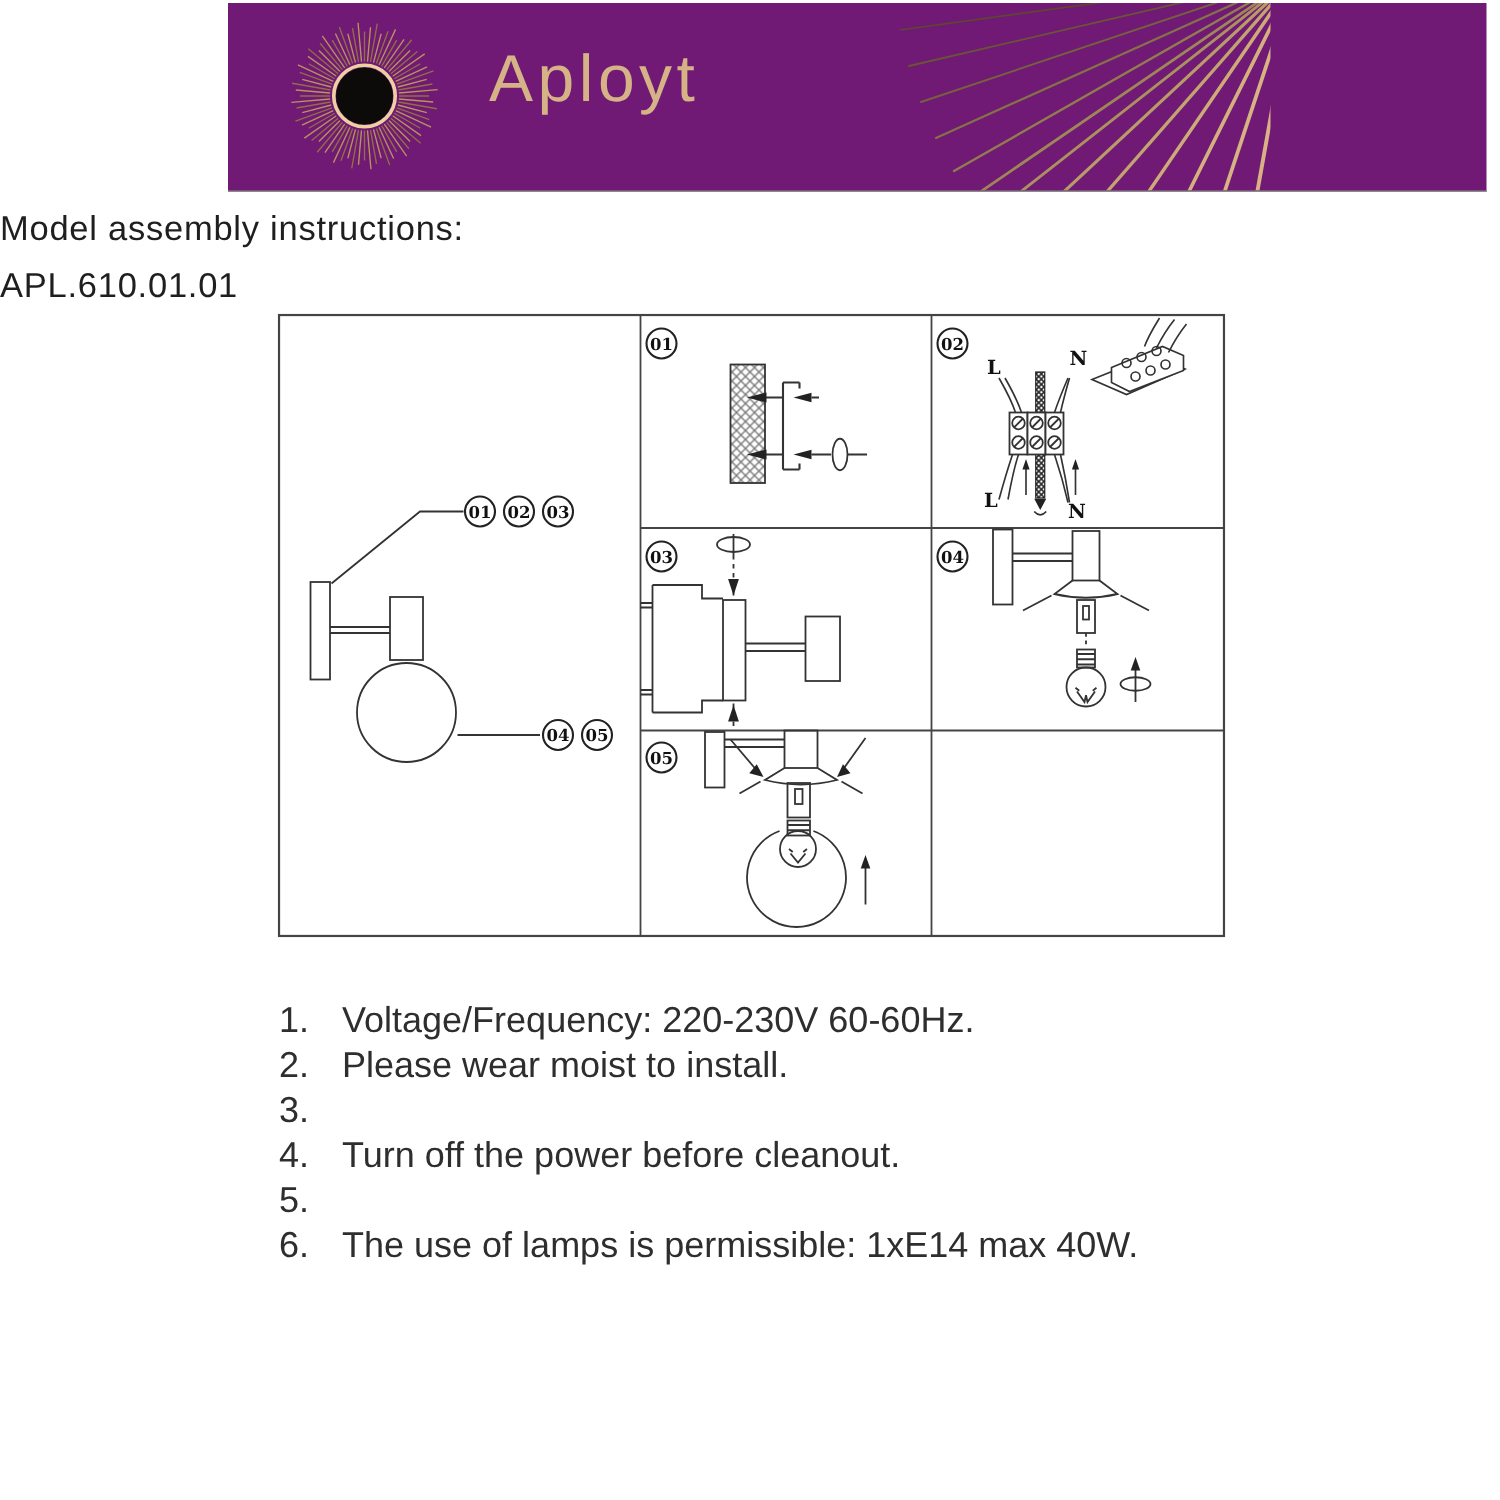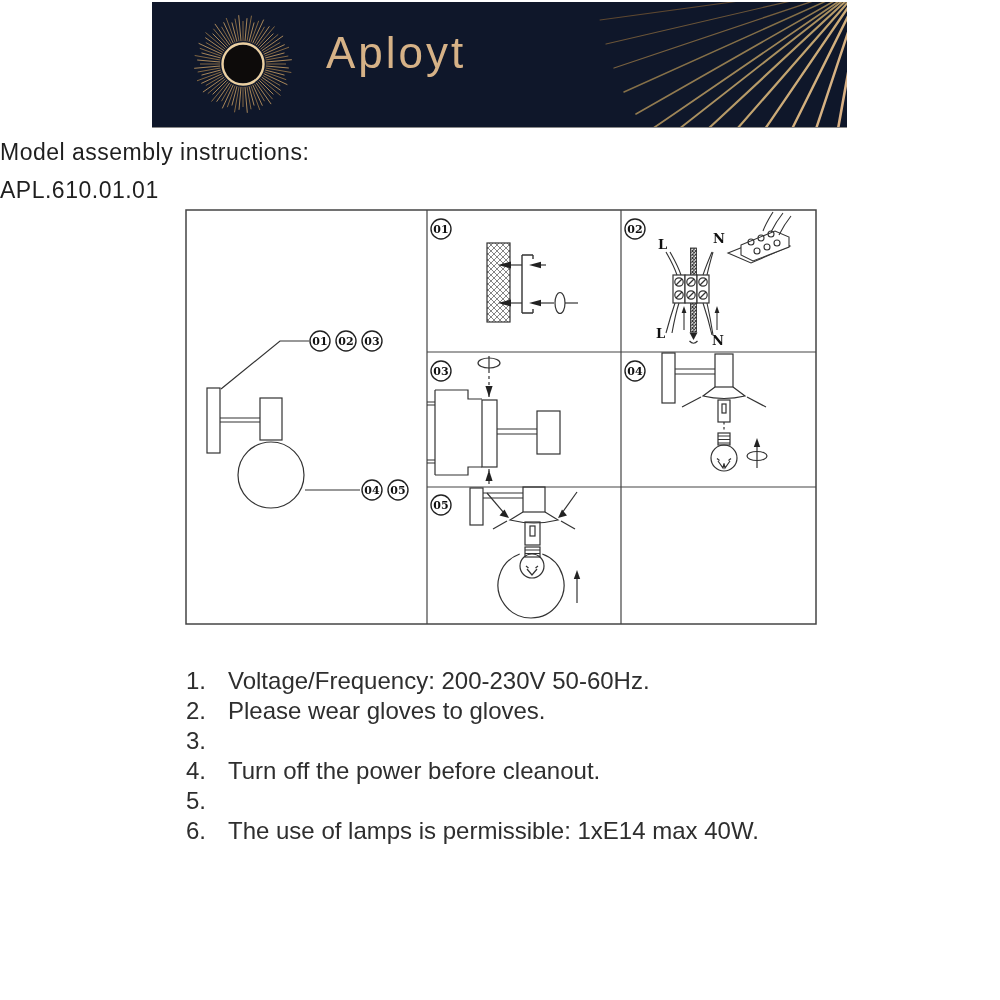--- a/index.html
+++ b/index.html
@@ -2,22 +2,22 @@
 <html><head>
 <meta charset="utf-8">
 <style>
   html,body{margin:0;padding:0;}
   body{
     width:1000px;height:1000px;position:relative;background:#ffffff;
     font-family:"Liberation Sans",sans-serif;color:#2e2e2e;overflow:hidden;
   }
   
   .banner{
-    position:absolute;left:152px;top:2px;width:695px;height:125px;
-    background:#0f172a;border-bottom:1px solid #8a8a8a;overflow:hidden;
+    position:absolute;left:152px;top:2px;width:807px;height:125px;
+    background:#701a75;border-bottom:1px solid #8a8a8a;overflow:hidden;padding-left:32px;
   }
   .banner svg{position:absolute;top:0;left:0;}
   .brand{
     position:absolute;left:174px;top:26px;
     font-size:44px;letter-spacing:3px;color:#d6b287;font-weight:400;
   }
   
   .title-line{position:absolute;left:0;width:1000px;
     font-size:23px;color:#1f1f1f;letter-spacing:.5px;}
   .t1{top:139px;}
@@ -345,25 +345,25 @@
       <line x1="392" y1="394" x2="392" y2="365"></line>
       <polygon points="392,361 388.8,370 395.2,370" fill="#222" stroke="none"></polygon>
     </g>
   </g>
 </svg>
 </div>
 
 <div class="instructions">
   <div class="instr-row">
     <span class="instr-num">1.</span>
-    <span class="instr-text">Voltage/Frequency: 200-230V 50-60Hz.</span>
+    <span class="instr-text">Voltage/Frequency: 220-230V 60-60Hz.</span>
   </div>
   <div class="instr-row">
     <span class="instr-num">2.</span>
-    <span class="instr-text">Please wear gloves to gloves.</span>
+    <span class="instr-text">Please wear moist to install.</span>
   </div>
   <div class="instr-row">
     <span class="instr-num">3.</span>
   </div>
   <div class="instr-row">
     <span class="instr-num">4.</span>
     <span class="instr-text">Turn off the power before cleanout.</span>
   </div>
   <div class="instr-row">
     <span class="instr-num">5.</span>

